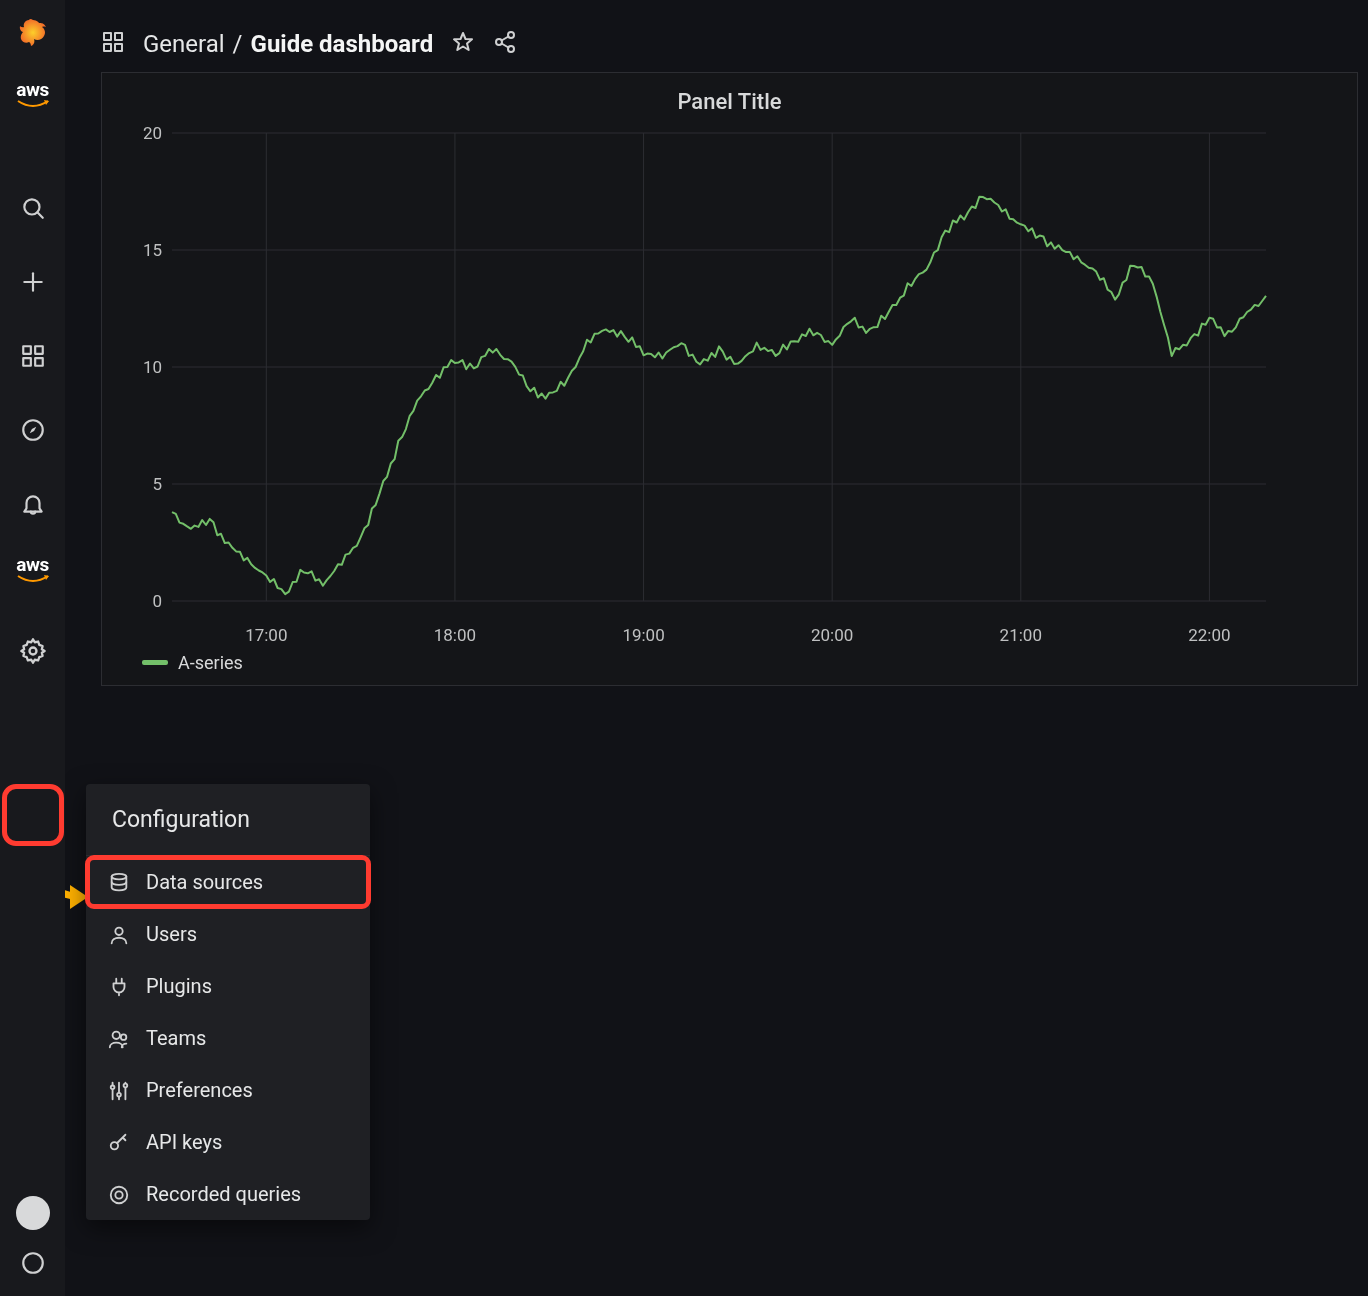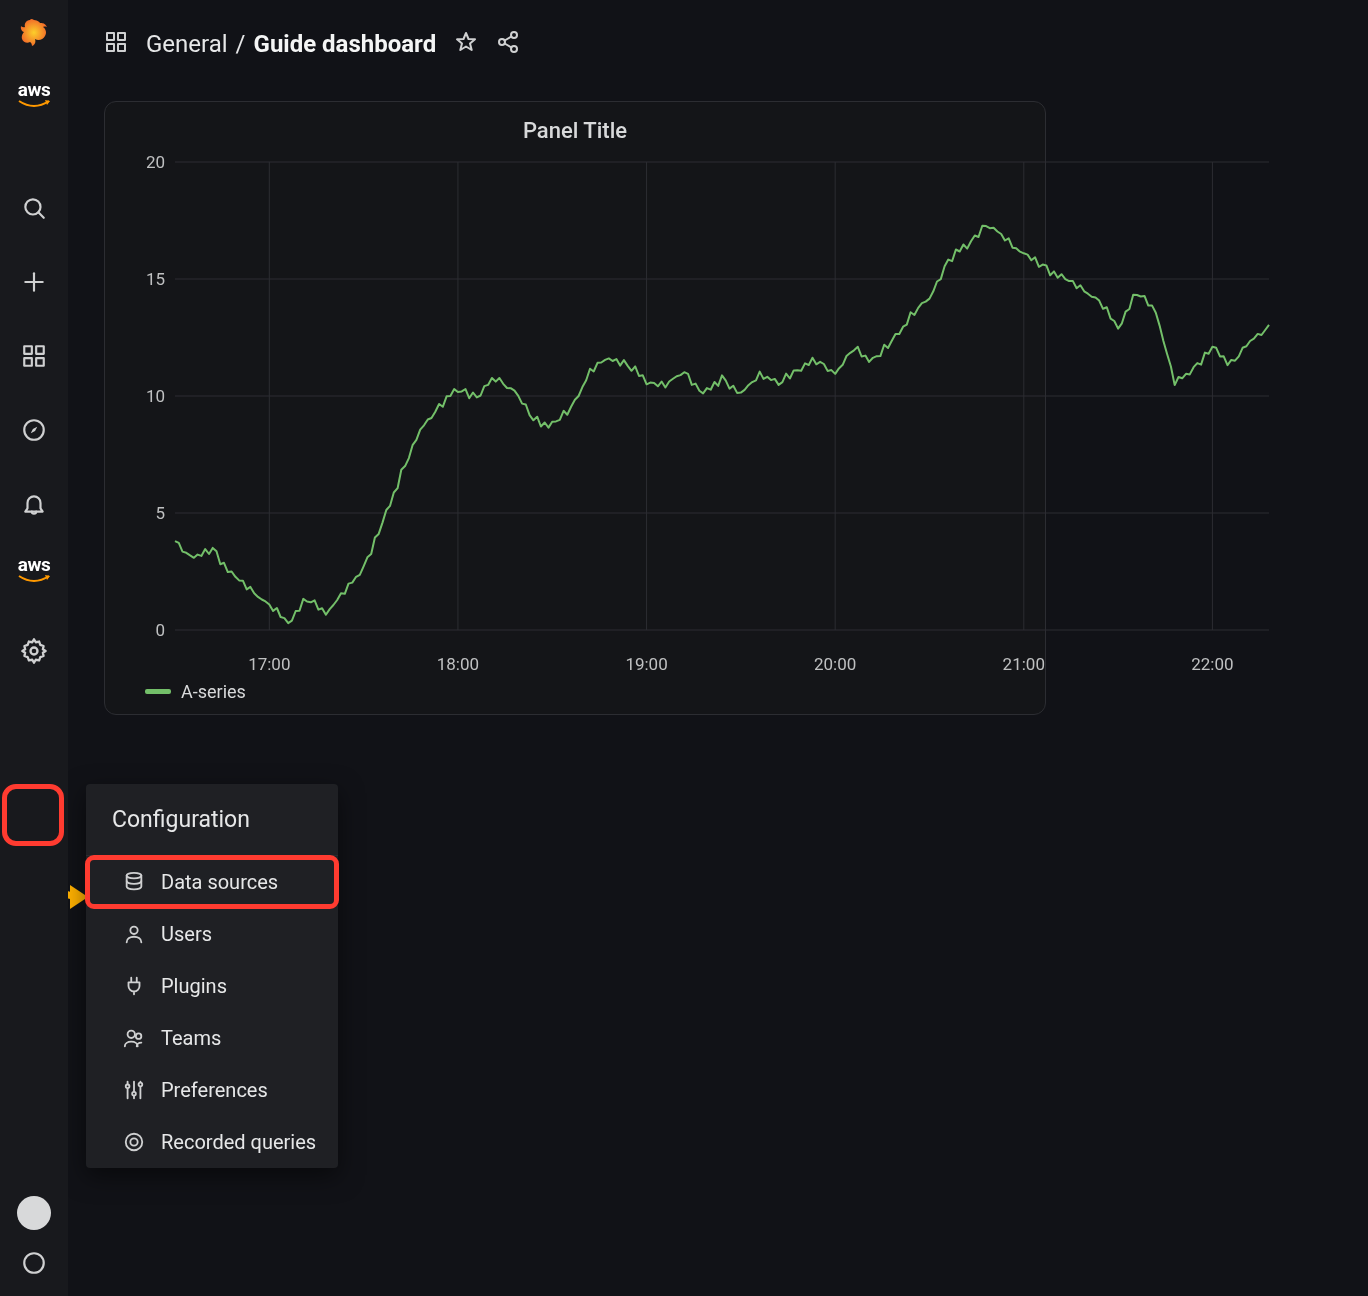--- a/index.html
+++ b/index.html
@@ -10,30 +10,30 @@
 .sb-item svg{stroke:#cfd0d1}
 .sb-aws{font-size:19px;font-weight:700;color:#fff;letter-spacing:-.5px;display:flex;flex-direction:column;align-items:center;cursor:pointer}
 .smile{margin-top:-2px}
 .sb-avatar{width:34px;height:34px;border-radius:50%;background:#d8d9da;margin:16px 0 4px;cursor:pointer}
 .sb-highlight{position:absolute;top:784px;left:2px;width:62px;height:62px;border:5px solid #ff3b30;border-radius:14px;box-sizing:border-box;pointer-events:none}
 .main{flex:1;padding:30px 10px 10px 36px;position:relative}
 .crumb{display:flex;align-items:flex-start;gap:18px;font-size:24px;color:#d8d9da}
 .crumb .txt{display:flex;gap:8px;align-items:center}
 .crumb .b1{color:#e6e7e8}
 .crumb .b2{color:#f4f5f5;font-weight:700}
-.panel{margin-top:43px;width:942px;height:614px;border:1px solid #2c2d32;border-radius:12px;background:#141518;box-sizing:border-box;position:relative}
+.panel{margin-top:14px;width:1257px;height:614px;border:1px solid #2c2d32;border-radius:0;background:#141518;box-sizing:border-box;position:relative}
 .panel-title{text-align:center;font-size:22px;color:#d8d9da;font-weight:500;padding-top:16px}
 .chart-wrap{position:absolute;top:52px;left:22px;right:18px;bottom:42px}
 .ytick{position:absolute;left:0;font-size:17px;color:#bfc0c1;transform:translateY(-50%)}
 .xtick{position:absolute;bottom:0;font-size:17px;color:#bfc0c1;transform:translateX(-50%)}
 .legend{position:absolute;bottom:12px;left:40px;display:flex;align-items:center;gap:10px;font-size:18px;color:#d8d9da}
 .legend .sw{width:26px;height:5px;background:#73bf69;border-radius:2px}
-.popup{position:absolute;top:784px;left:86px;width:252px;background:#1f2024;border-radius:4px;box-shadow:0 8px 24px rgba(0,0,0,.5);z-index:4}
+.popup{position:absolute;top:784px;left:86px;width:284px;background:#1f2024;border-radius:4px;box-shadow:0 8px 24px rgba(0,0,0,.5);z-index:4}
 .popup-hdr{font-size:23px;color:#e6e7e8;padding:22px 18px 22px 26px;border-bottom:1px solid #2a2b30}
-.popup-item{display:flex;align-items:center;gap:16px;padding:14px 18px 14px 37px;font-size:20px;color:#e6e7e8;cursor:pointer}
+.popup-item{display:flex;align-items:flex-end;gap:16px;padding:14px 18px 14px 22px;font-size:20px;color:#e6e7e8;cursor:pointer}
 .popup-item.hl{outline:5px solid #ff3b30;outline-offset:-4px;border-radius:8px}
 .popup-item svg{flex-shrink:0}
 .arrow-annot{position:absolute;top:847px;left:22px;pointer-events:none}
 svg.chart{position:absolute;top:0;left:0}
 .gridline{stroke:#2c2d32;stroke-width:1}
 .series{stroke:#73bf69;stroke-width:2;fill:none;stroke-linejoin:round}
 .icon-stroke{stroke:#cfd0d1;stroke-width:2;fill:none;stroke-linecap:round;stroke-linejoin:round}
 </style>
 </head>
 <body>
@@ -214,20 +214,27 @@
         <line x1="12" y1="3" x2="12" y2="21"></line>
         <line x1="19" y1="3" x2="19" y2="21"></line>
         <circle cx="5" cy="8" r="2" fill="#1f2024"></circle>
         <circle cx="12" cy="16" r="2" fill="#1f2024"></circle>
         <circle cx="19" cy="6" r="2" fill="#1f2024"></circle>
       </svg>
     <span>Preferences</span>
   </div>
   <div class="popup-item">
     <svg width="22" height="22" viewBox="0 0 24 24" class="icon-stroke">
+        <circle cx="7" cy="15" r="4"></circle>
+        <path d="M10 12l9-9M16 6l3 3"></path>
+      </svg>
+    <span>API keys</span>
+  </div>
+  <div class="popup-item">
+    <svg width="22" height="22" viewBox="0 0 24 24" class="icon-stroke">
         <circle cx="12" cy="12" r="9"></circle>
         <circle cx="12" cy="12" r="4"></circle>
       </svg>
     <span>Recorded queries</span>
   </div>
 </div>
 
 <svg class="arrow-annot" width="80" height="70">
   <path d="M12 6 Q 12 45 58 50" stroke="#ffb100" stroke-width="7" fill="none"></path>
   <path d="M48 38 L66 50 L48 62 Z" fill="#ffb100"></path>

